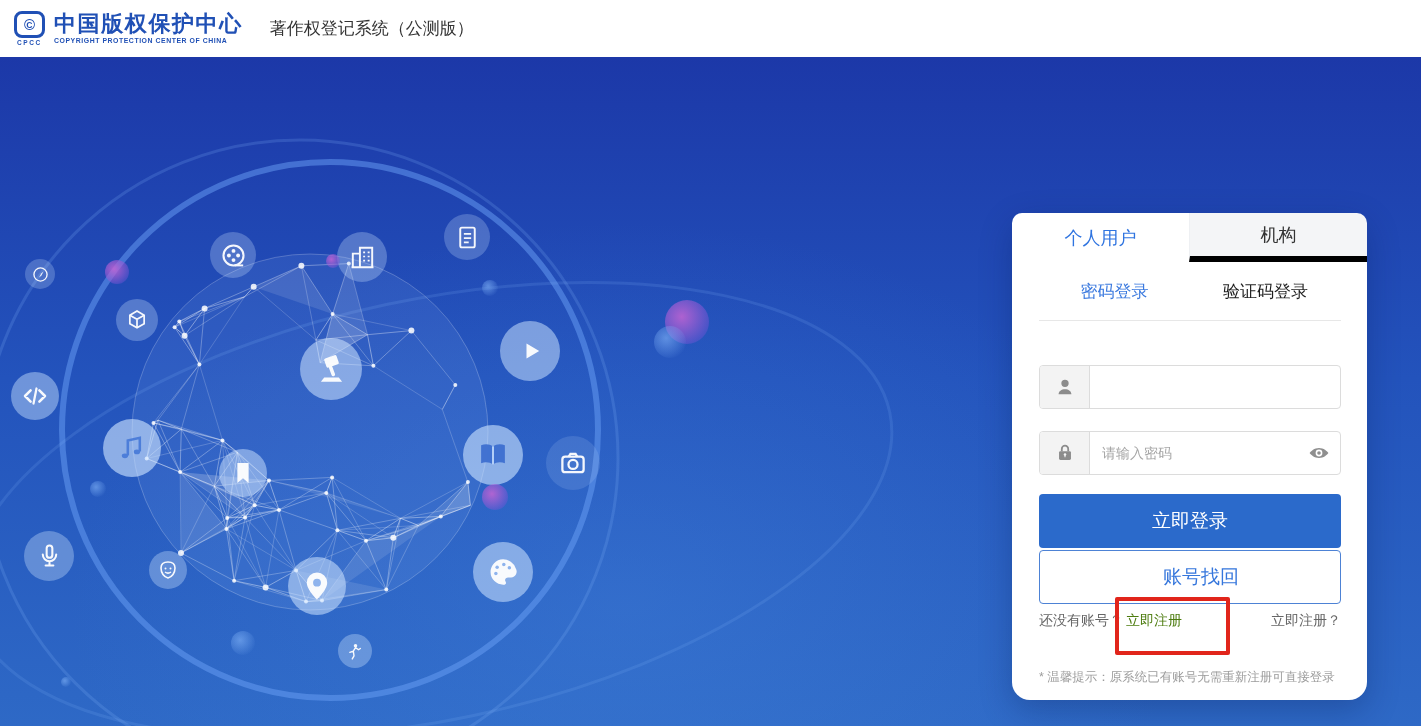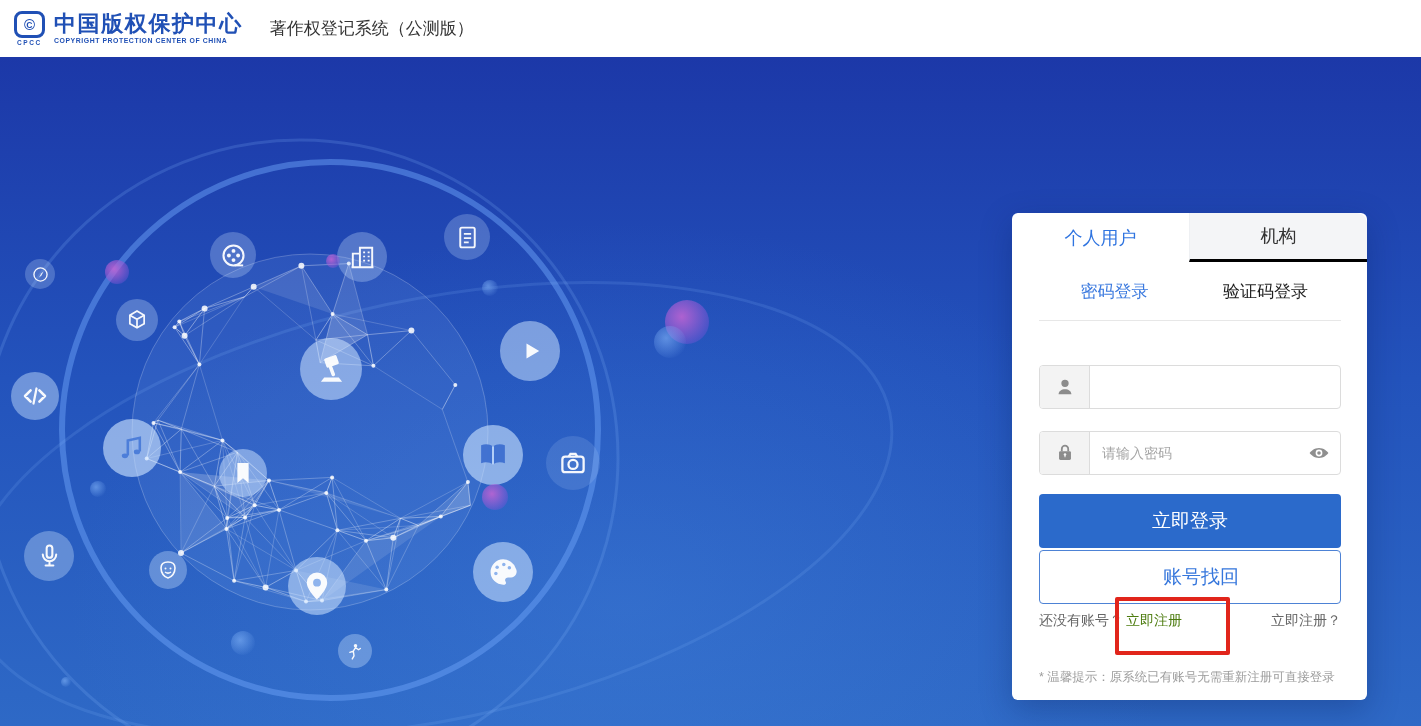--- a/index.html
+++ b/index.html
@@ -23,25 +23,25 @@
     background:
       radial-gradient(900px 620px at 44% 82%, rgba(72,138,226,0.30), rgba(72,138,226,0) 62%),
       linear-gradient(180deg, #1c38a8 0%, #2353bc 48%, #2e69c6 100%);
   }
   .hero-svg { position:absolute; top:0; left:0; z-index:1; pointer-events:none; }
 
   .badge { position:absolute; border-radius:50%; display:flex; align-items:center; justify-content:center; z-index:2; }
   .bokeh { position:absolute; border-radius:50%; z-index:2; }
 
   
-  .panel { position:absolute; left:1012px; top:213px; width:355px; height:487px; background:#fff; border-radius:6px; box-shadow:0 10px 32px rgba(8,25,80,0.28); z-index:5; }
+  .panel { position:absolute; left:1012px; top:213px; width:355px; height:487px; background:#fff; border-radius:18px; box-shadow:0 10px 32px rgba(8,25,80,0.28); z-index:5; }
   .tabs { position:absolute; top:0; left:0; right:0; height:49px; display:flex; }
   .tab { flex:1; display:flex; align-items:center; justify-content:center; font-size:18px; cursor:pointer; }
   .tab-active { color:#2f74e0; background:#fff; border-top-left-radius:10px; }
-  .tab-inactive { color:#333; background:#f4f5f7; border-top-right-radius:10px; border-bottom:3px solid #000000; border-left:1px solid #eef0f3; }
+  .tab-inactive { color:#333; background:#f4f5f7; border-top-right-radius:10px; border-bottom:6px solid #000000; border-left:1px solid #eef0f3; }
 
   .subtabs { position:absolute; top:64px; left:27px; right:26px; height:30px; display:flex; }
   .subtab { flex:1; text-align:center; font-size:17px; line-height:30px; cursor:pointer; }
   .subtab-active { color:#3a79df; }
   .subtab-inactive { color:#1d1d1d; font-weight:500; }
 
   .divider { position:absolute; top:107px; left:27px; right:26px; height:1px; background:#e7e7e7; }
 
   .field { position:absolute; left:27px; right:26px; height:44px; border:1px solid #dcdcdc; border-radius:4px; display:flex; overflow:hidden; background:#fff; }
   .field-user { top:152px; }

